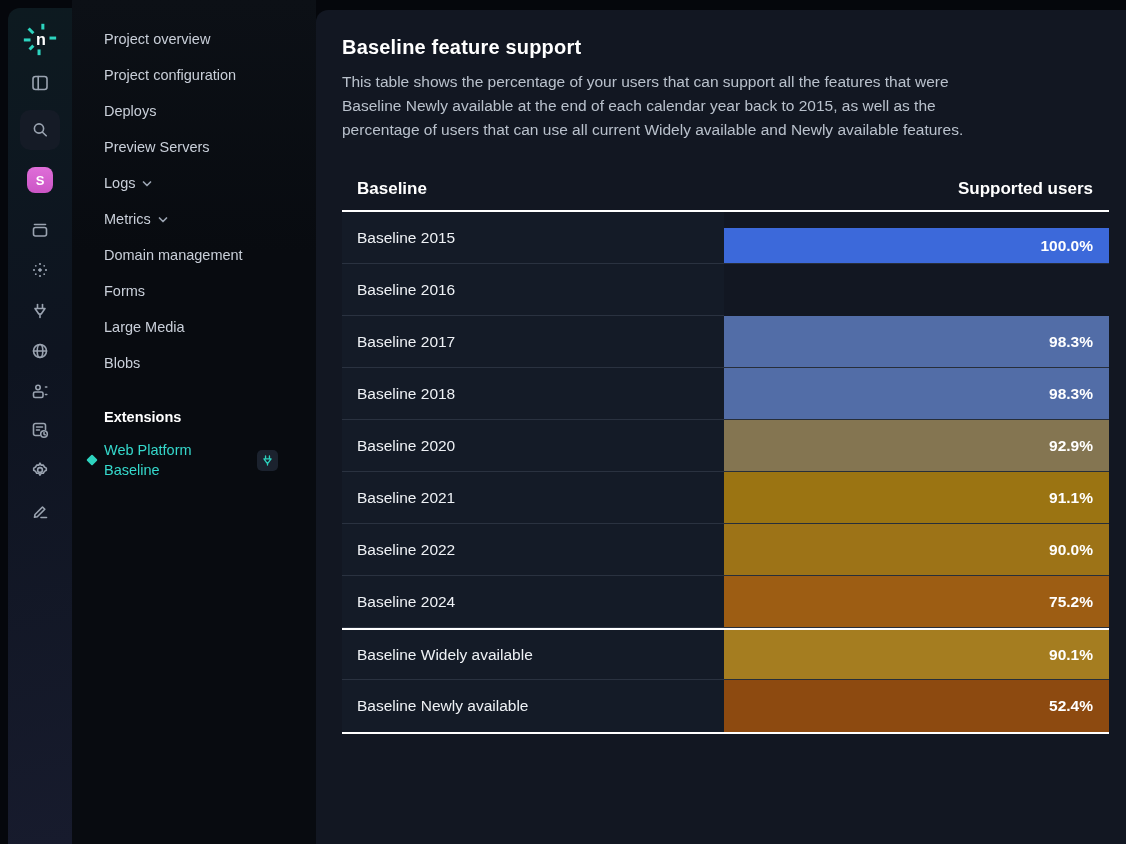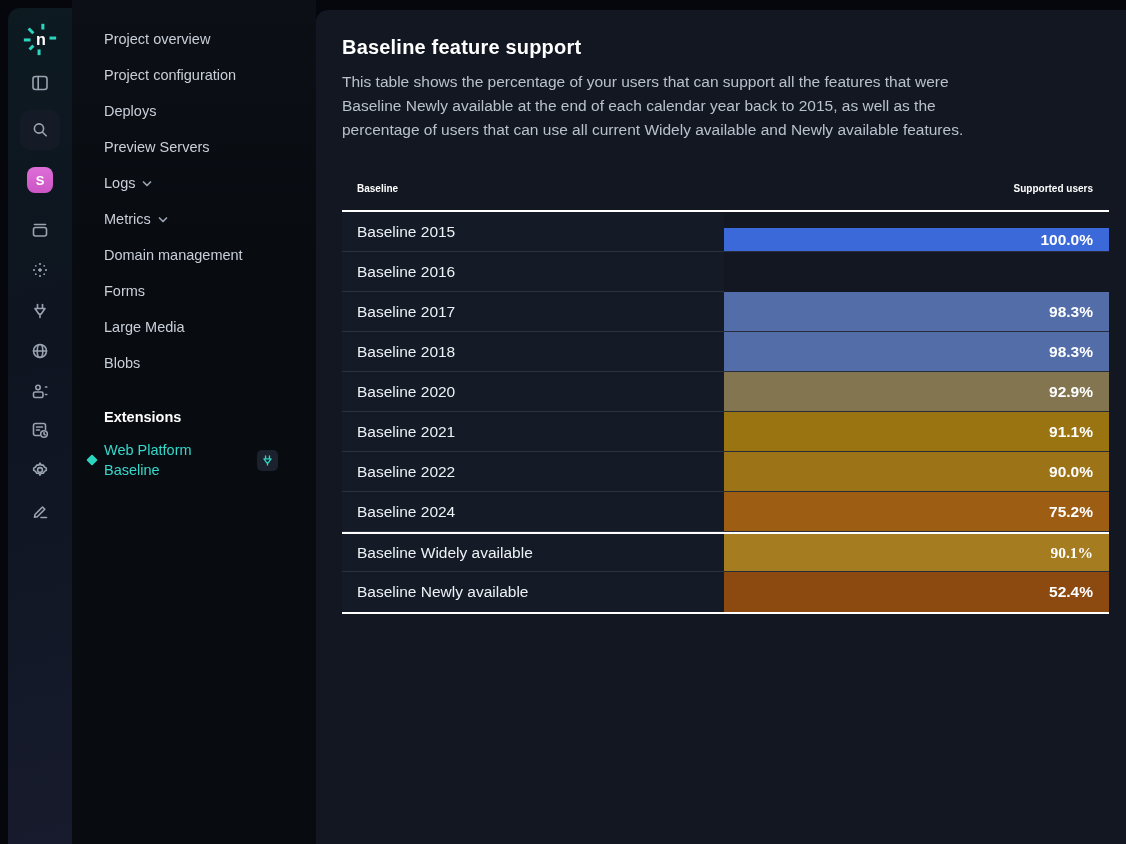--- a/index.html
+++ b/index.html
@@ -68,25 +68,25 @@
   .page-desc {
     margin-top:11px; max-width:656px; color:#b9c1cc;
     font-size:15.5px; line-height:24px;
   }
 
   
   .table { margin-top:25px; border-bottom:2px solid #ffffff; }
   .thead {
     height:45px; display:flex; align-items:center;
     border-bottom:2px solid #ffffff;
-    color:#fff; font-size:10px; font-weight:700;
+    color:#fff; font-size:17px; font-weight:700;
   }
   .thead .col-baseline { padding-left:15px; }
   .thead .col-users { margin-left:auto; padding-right:16px; }
-  .trow { display:flex; height:40px; }
+  .trow { display:flex; height:52px; }
   .trow.divider-before { border-top:2px solid #ffffff; }
   .cell-label {
     width:382px; flex:0 0 auto; background:#141b27;
     display:flex; align-items:center; padding-left:15px;
     color:#eef1f5; font-size:15.5px;
     border-bottom:1px solid #2a3240;
   }
   .trow:nth-last-child(1) .cell-label,
   .trow:nth-last-child(1) .cell-bar { border-bottom:none; }
   .cell-bar {
@@ -312,21 +312,21 @@
           </div>
         </div>
         <div class="trow">
           <div class="cell-label">Baseline 2024</div>
           <div class="cell-bar" style="background: rgb(157, 93, 19);">
             <span>75.2%</span>
           </div>
         </div>
         <div class="trow divider-before">
           <div class="cell-label">Baseline Widely available</div>
-          <div class="cell-bar" style="background: rgb(165, 125, 32); font-family: Liberation Serif, serif;">
+          <div class="cell-bar" style="background: rgb(165, 125, 32);">
             <span>90.1%</span>
           </div>
         </div>
         <div class="trow">
           <div class="cell-label">Baseline Newly available</div>
           <div class="cell-bar" style="background: rgb(141, 74, 16);">
             <span>52.4%</span>
           </div>
         </div>
       </div>

